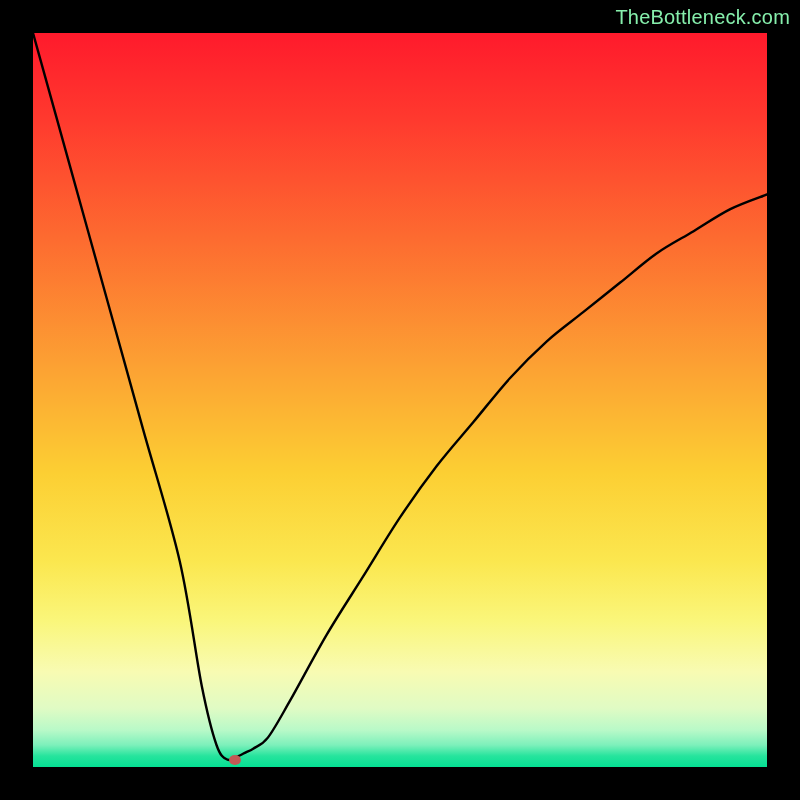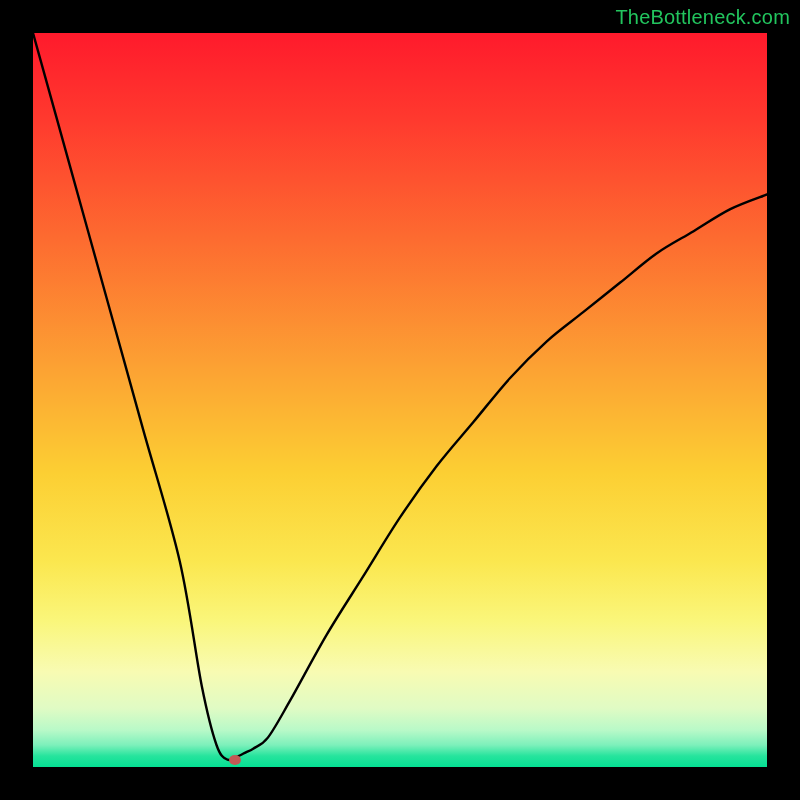--- a/index.html
+++ b/index.html
@@ -51,21 +51,21 @@
     width: 12px;
     height: 10px;
     background: #c25a55;
     border-radius: 50%;
     transform: translate(-50%, -50%);
   }
   .watermark {
     position: absolute;
     top: 6px;
     right: 10px;
-    color: #22c55e;
+    color: #86efac;
     font-size: 20px;
     font-weight: 500;
     letter-spacing: 0.2px;
   }
 </style>
 </head>
 <body>
 
 <div class="wrap">
   <div class="watermark">TheBottleneck.com</div>

